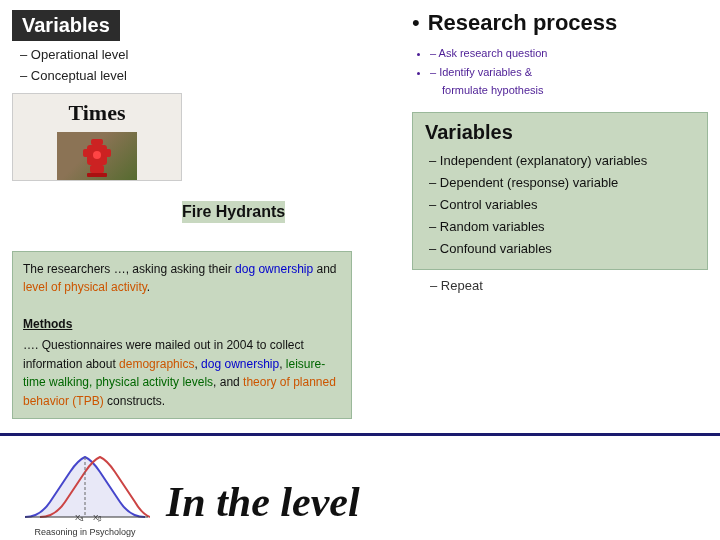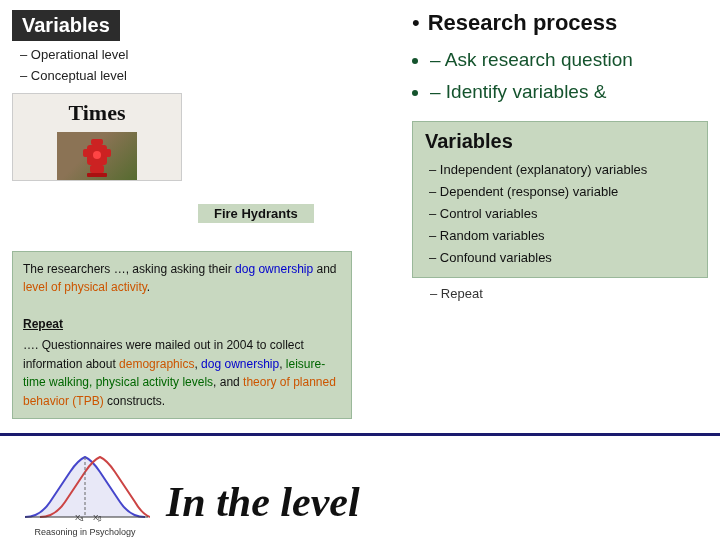--- a/index.html
+++ b/index.html
@@ -101,26 +101,25 @@
       display: flex;
       align-items: center;
       justify-content: center;
     }
 
     .fire-hydrant-label {
       position: absolute;
       bottom: 0;
       left: 170px;
       background: #c8d8c0;
-      padding: 2px 16px;
-      font-size: 13px;
+      padding: 2px 0;
+      font-size: 16px;
       font-weight: bold;
       color: #111;
       white-space: nowrap;
-      margin-left: 16px;
     }
 
     
     .green-box {
       background: #c8d8c0;
       border: 1px solid #9ab89a;
       padding: 8px 10px;
       margin-top: 28px;
       width: 340px;
       font-size: 12px;
@@ -157,22 +156,22 @@
       line-height: 1;
     }
 
     .research-title {
       font-size: 22px;
       font-weight: bold;
       color: #111;
     }
 
     .research-list {
-      font-size: 19px;
-      color: #14532d;
+      font-size: 11px;
+      color: #4c1d95;
       padding-left: 18px;
       line-height: 1.7;
       margin-bottom: 12px;
     }
 
     
     .variables-right-box {
       background: #c8d8c0;
       border: 1px solid #9ab89a;
       padding: 8px 12px;
@@ -281,39 +280,40 @@
       </div>
       <div class="fire-hydrant-label">Fire Hydrants</div>
     </div>
 
     
     <div class="green-box">
       <p>
         <span>The researchers …, asking asking their </span><span class="highlight-blue">dog ownership</span><span> and </span><span class="highlight-orange">level of physical activity</span><span>.</span>
       </p>
       <br>
-      <p class="section-title">Repeat</p>
+      <p class="section-title">Methods</p>
       <p>
         <span>…. Questionnaires were mailed out in 2004 to collect information about </span><span class="highlight-orange">demographics</span><span>, </span><span class="highlight-blue">dog ownership</span><span>, </span><span class="highlight-green">leisure-time walking, physical activity levels</span><span>, and </span><span class="highlight-orange">theory of planned behavior (TPB)</span><span> constructs.</span>
       </p>
     </div>
 
   </div>
 
   <div class="right-panel">
 
     <div class="research-header">
       <span class="bullet-large">•</span>
       <span class="research-title">Research process</span>
     </div>
 
     <ul class="research-list">
       <li>– Ask research question</li>
       <li>
         <span>– Identify variables &amp;</span><br>
+        <span style="padding-left: 12px;">formulate hypothesis</span>
       </li>
     </ul>
 
     <div class="variables-right-box">
       <div class="variables-right-title">Variables</div>
       <div class="variables-right-list">
         <div class="dash-row">
           <span>– Independent (explanatory) variables</span>
         </div>
         <div class="dash-row">

